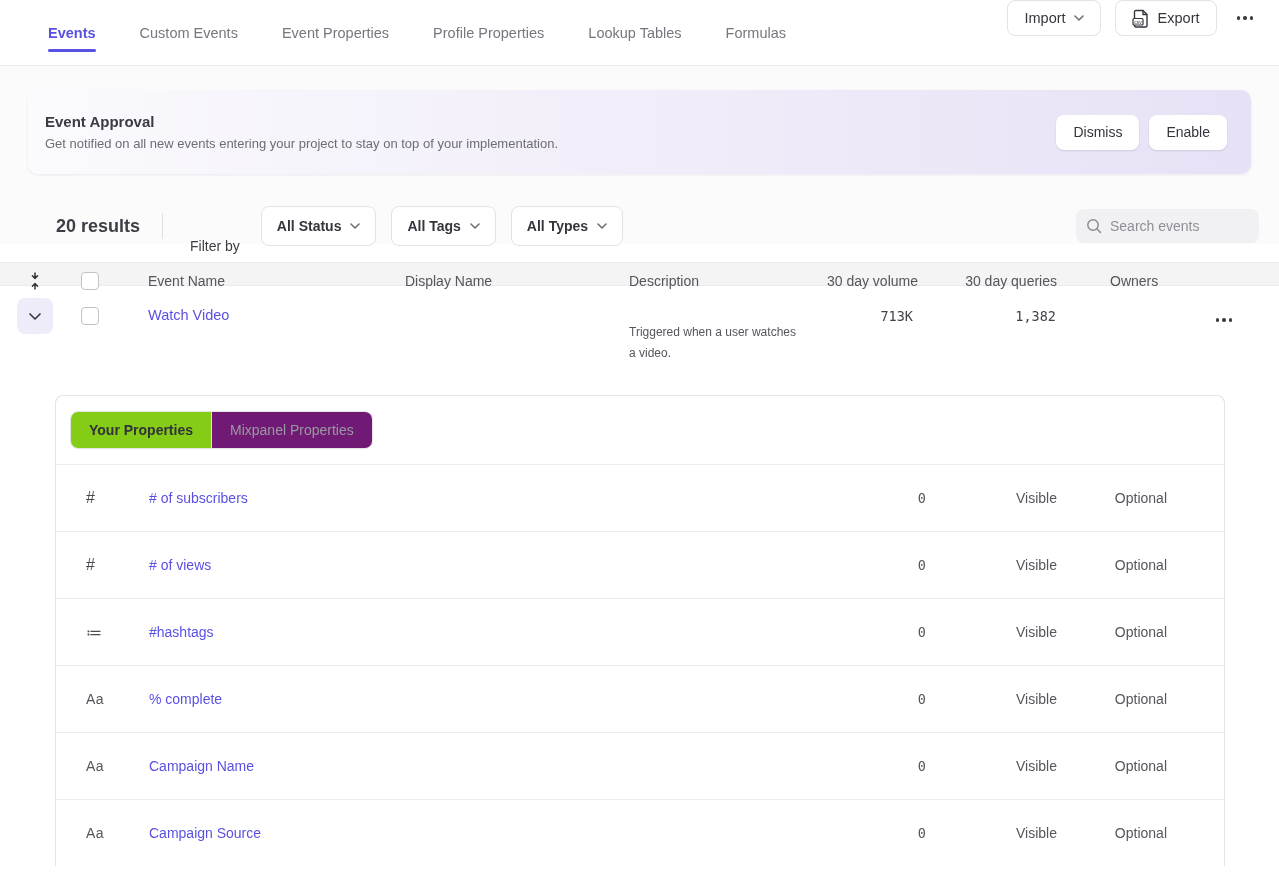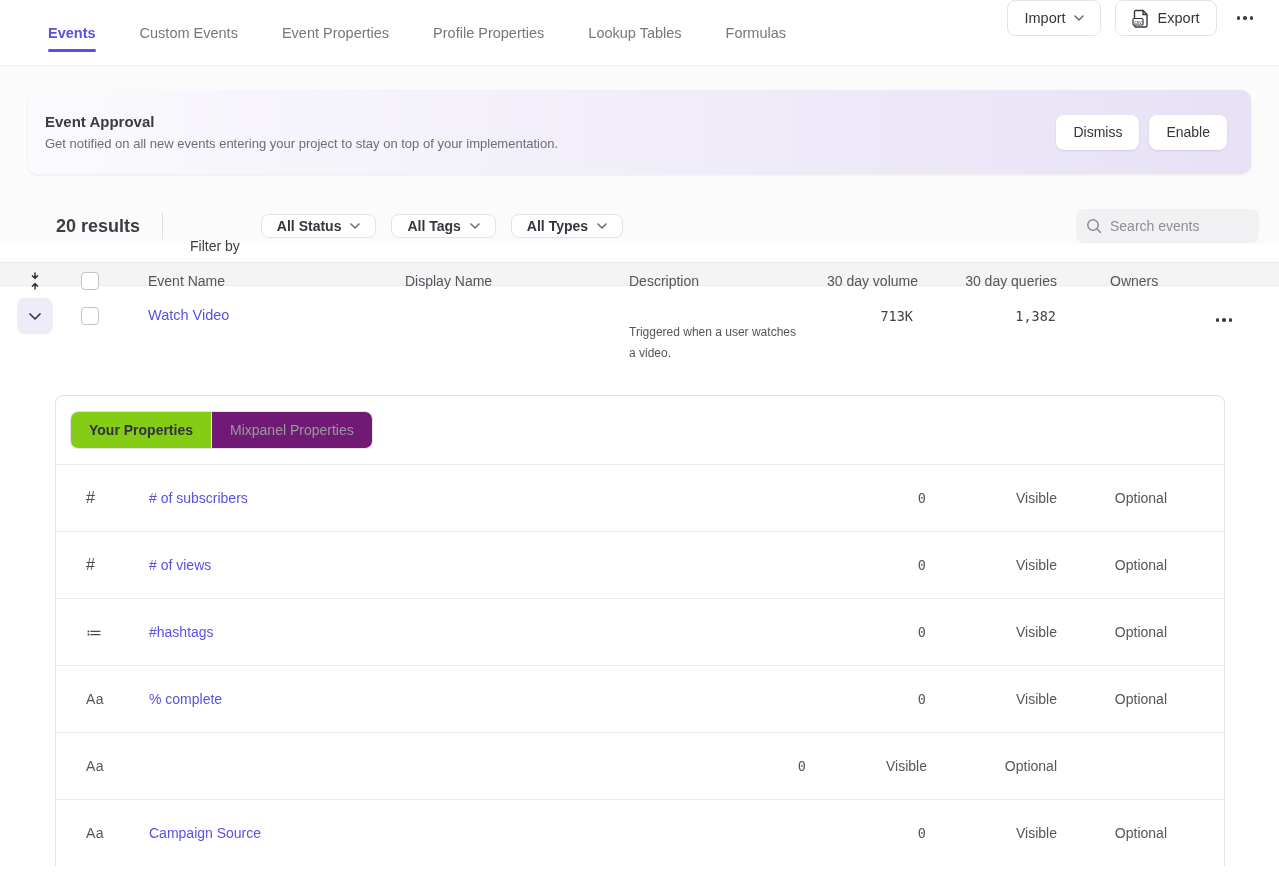--- a/index.html
+++ b/index.html
@@ -36,21 +36,21 @@
   .banner-actions { margin-left:auto; display:flex; gap:10px; }
   .white-btn { height:35px; padding:0 17px; background:#fff; border:none; border-radius:8px;
     font-size:14px; font-weight:500; color:#34343c; box-shadow:0 1px 2px rgba(30,25,60,.12);
     cursor:pointer; font-family:inherit; }
 
   
   .filterbar { display:flex; align-items:center; margin:34px 20px 18px 56px; height:36px; }
   .results { font-size:18px; font-weight:700; color:#3d3d45; }
   .vdiv { width:1px; height:26px; background:#dfdfe3; margin:0 27px 0 22px; }
   .filterby { font-size:14px; font-weight:500; color:#3d3d45; margin-right:21px;margin-top:40px; }
-  .drop { display:flex; align-items:center; gap:9px; height:24px; padding:0 15px;
+  .drop { display:flex; align-items:center; gap:9px; height:40px; padding:0 15px;
     background:#fff; border:1px solid #e3e3e7; border-radius:8px; font-size:14px;
     font-weight:700; color:#35353d; margin-right:15px; cursor:pointer; font-family:inherit; }
   .chev { color:#6e6e78; display:flex; }
   .search { margin-left:auto; margin-right:0; width:183px; height:34px; background:#f1f1f3;
     border-radius:8px; display:flex; align-items:center; padding:0 10px; gap:8px; }
   .search input { border:none; outline:none; background:transparent; font-size:14px;
     color:#3a3a42; width:130px; font-family:inherit; }
   .search input::placeholder { color:#8e8e97; }
 
   
@@ -265,20 +265,21 @@
     <div class="prop-icon txt">Aa</div>
     <div class="prop-name">% complete</div>
     <div class="prop-num">0</div>
     <div class="prop-val">Visible</div>
     <div class="prop-val">Optional</div>
     <div></div>
   </div>
 
   <div class="prop-row">
     <div class="prop-icon txt">Aa</div>
+    <div class="prop-name">Campaign Name</div>
     <div class="prop-num">0</div>
     <div class="prop-val">Visible</div>
     <div class="prop-val">Optional</div>
     <div></div>
   </div>
 
   <div class="prop-row">
     <div class="prop-icon txt">Aa</div>
     <div class="prop-name">Campaign Source</div>
     <div class="prop-num">0</div>

